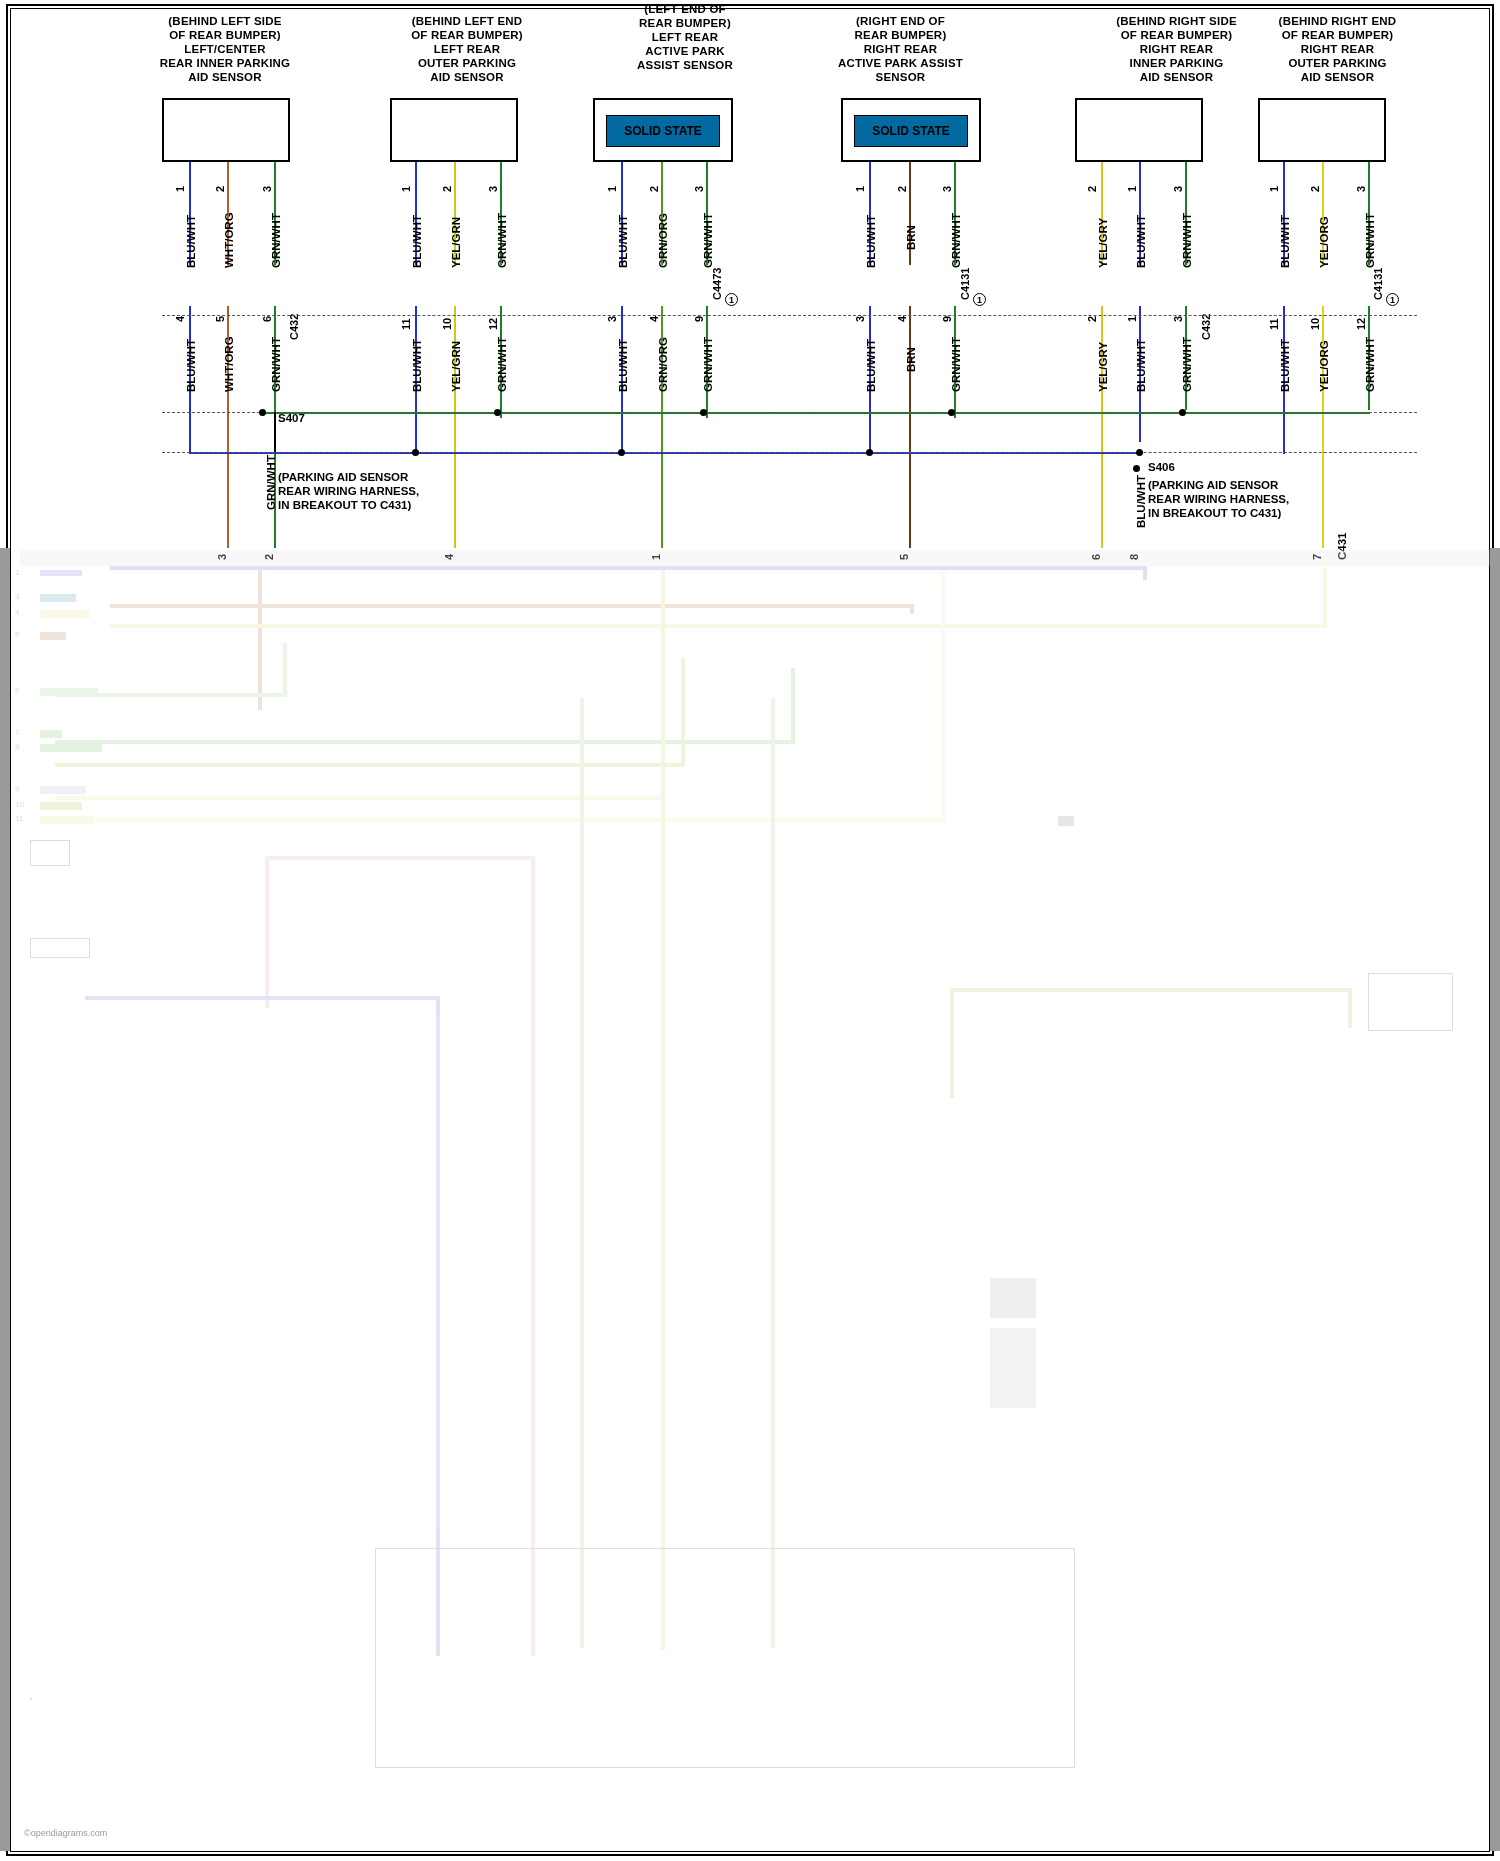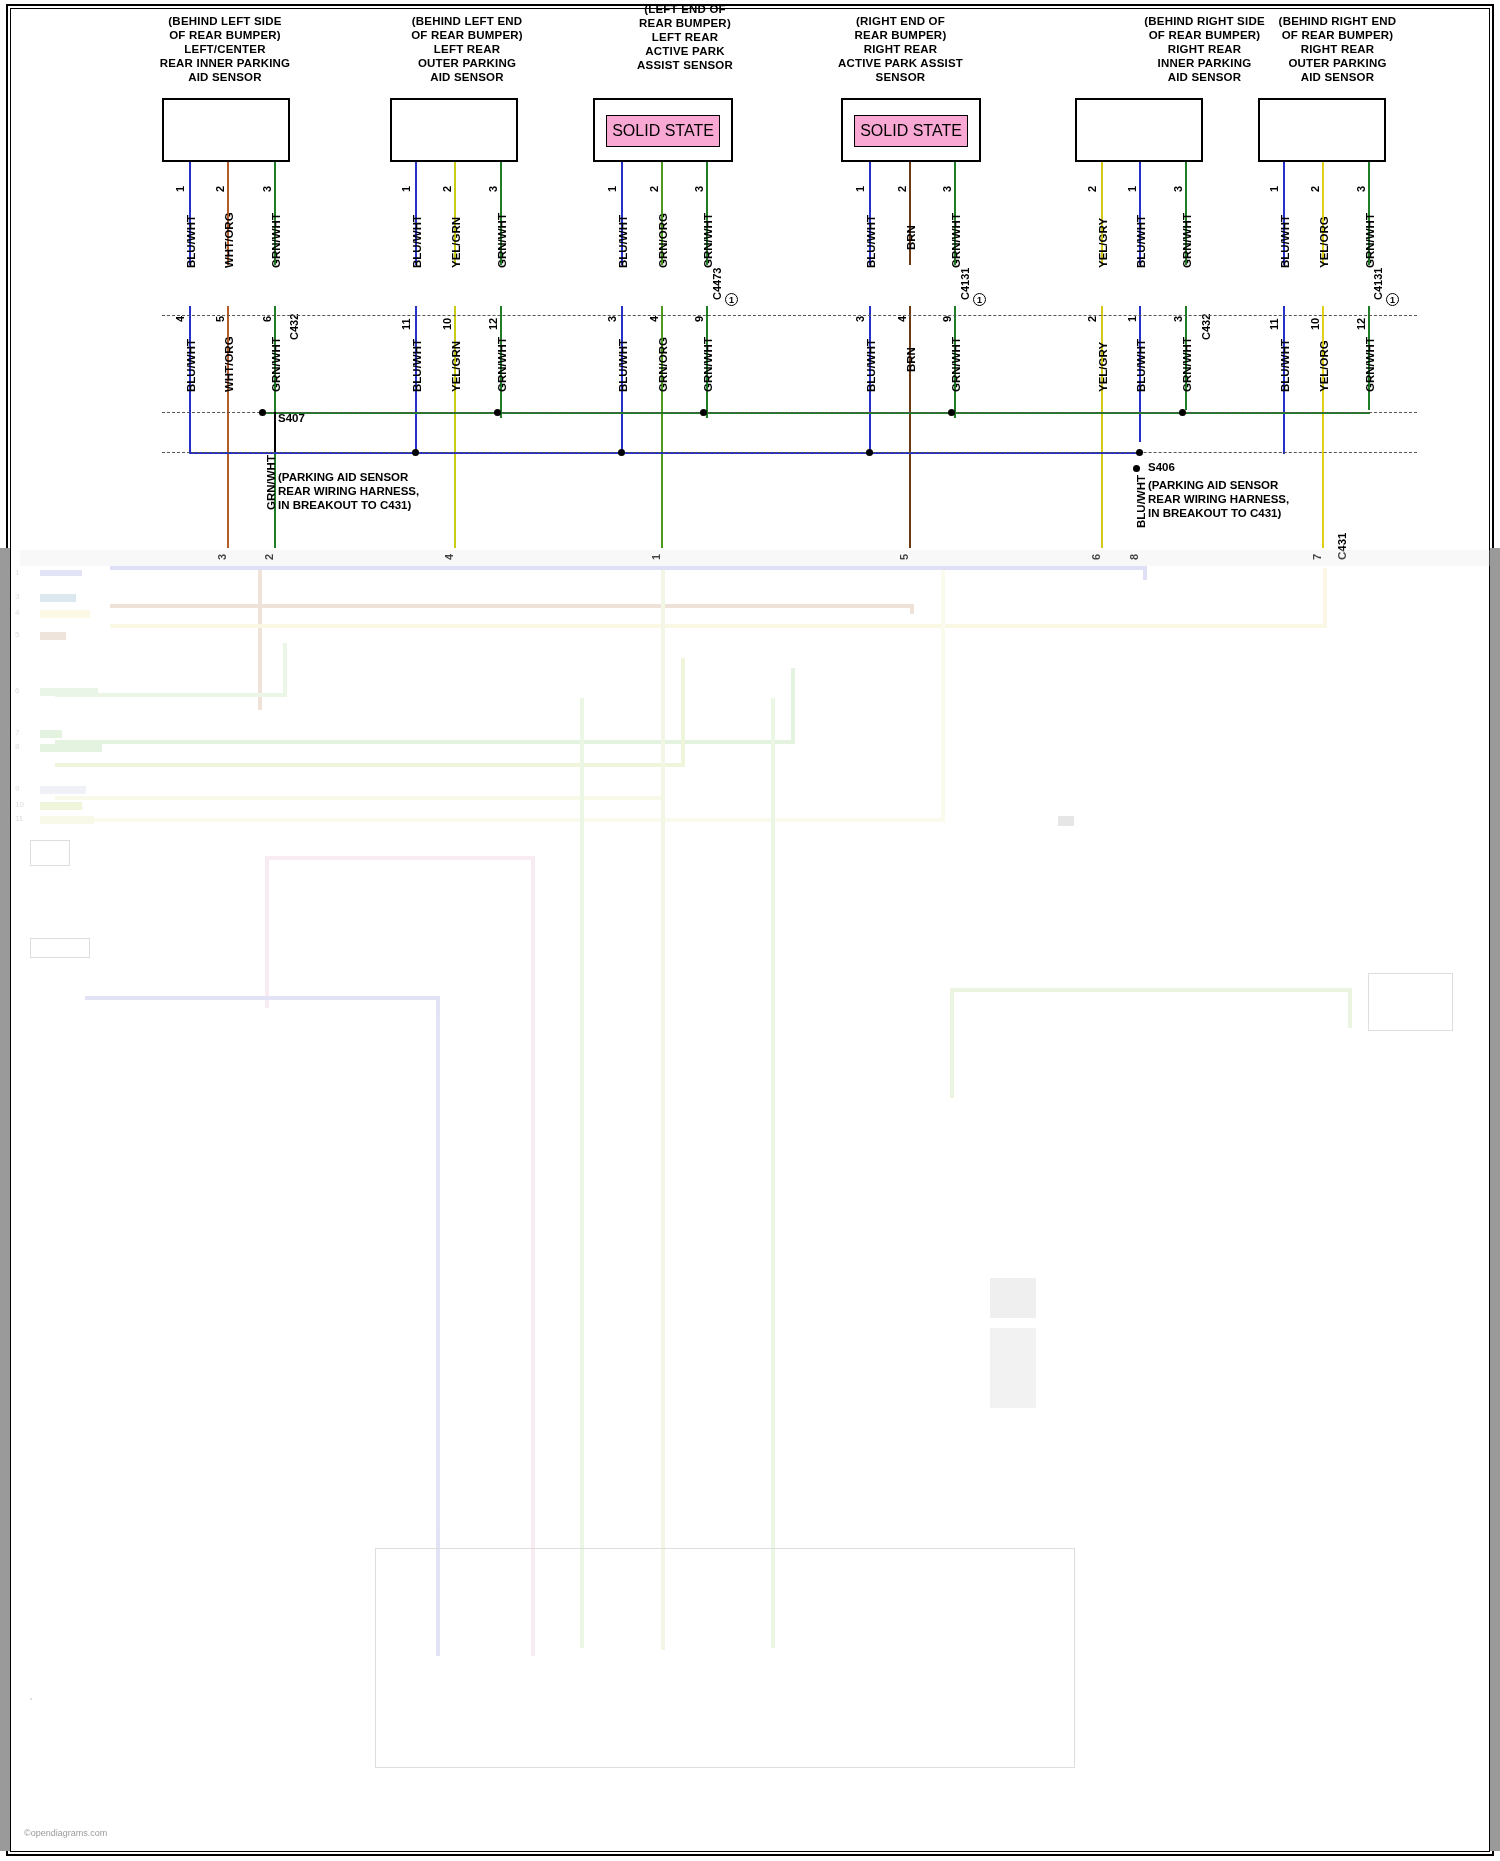--- a/index.html
+++ b/index.html
@@ -5,21 +5,21 @@
   html,body{margin:0;padding:0;background:#fff;}
   body{font-family:"Liberation Sans",sans-serif;}
   #page{position:relative;width:1500px;height:1861px;background:#ffffff;overflow:hidden;}
 
   
   .page-border{position:absolute;left:6px;top:4px;width:1488px;height:1852px;border:2px solid #000;box-sizing:border-box;}
   .page-border-inner{position:absolute;left:10px;top:8px;width:1480px;height:1844px;border:1px solid #000;box-sizing:border-box;}
 
   .grp-title{position:absolute;text-align:center;font-size:11.5px;line-height:14px;font-weight:bold;color:#000;letter-spacing:.2px;}
   .box{position:absolute;border:2px solid #000;background:#fff;box-sizing:border-box;}
-  .ssbox{position:absolute;border:1.5px solid #000;background:#f9a8d4;box-sizing:border-box;display:flex;align-items:center;justify-content:center;font-size:16px;font-weight:normal;}
+  .ssbox{position:absolute;border:1.5px solid #000;background:#0369a1;box-sizing:border-box;display:flex;align-items:center;justify-content:center;font-size:12px;font-weight:bold;}
 
   .wire{position:absolute;width:2px;}
   .hseg{position:absolute;height:2px;}
 
   .vlabel{position:absolute;font-size:11.5px;font-weight:bold;color:#000;white-space:nowrap;transform-origin:0 0;transform:rotate(-90deg);}
   .pin{position:absolute;font-size:11px;font-weight:bold;color:#000;white-space:nowrap;transform-origin:0 0;transform:rotate(-90deg);}
 
   .dash{position:absolute;border-top:1.5px dashed #555;height:0;}
   .dot{position:absolute;width:7px;height:7px;border-radius:50%;background:#000;}
 
@@ -144,21 +144,21 @@
   <div class="vlabel" style="left:905px;top:250px;">BRN</div>
   <div class="vlabel" style="left:950px;top:268px;">GRN/WHT</div>
 
   <div class="wire" style="left:869px;top:306px;height:148px;background:#2430c8;"></div>
   <div class="wire" style="left:909px;top:306px;height:242px;background:#6b3a12;"></div>
   <div class="wire" style="left:954px;top:306px;height:112px;background:#1e7d25;"></div>
   <div class="vlabel" style="left:865px;top:392px;">BLU/WHT</div>
   <div class="vlabel" style="left:905px;top:372px;">BRN</div>
   <div class="vlabel" style="left:950px;top:392px;">GRN/WHT</div>
 
-  <div class="grp-title" style="left:1112px;top:14px;width:185px;">(BEHIND RIGHT SIDE<br>OF REAR BUMPER)<br>RIGHT REAR<br>INNER PARKING<br>AID SENSOR</div>
+  <div class="grp-title" style="left:1084px;top:14px;width:185px;">(BEHIND RIGHT SIDE<br>OF REAR BUMPER)<br>RIGHT REAR<br>INNER PARKING<br>AID SENSOR</div>
   <div class="box" style="left:1075px;top:98px;width:128px;height:64px;"></div>
 
   <div class="pin" style="left:1086px;top:192px;">2</div>
   <div class="pin" style="left:1126px;top:192px;">1</div>
   <div class="pin" style="left:1172px;top:192px;">3</div>
   <div class="pin" style="left:1086px;top:322px;">2</div>
   <div class="pin" style="left:1126px;top:322px;">1</div>
   <div class="pin" style="left:1172px;top:322px;">3</div>
   <div class="pin" style="left:1200px;top:340px;">C432</div>
 

